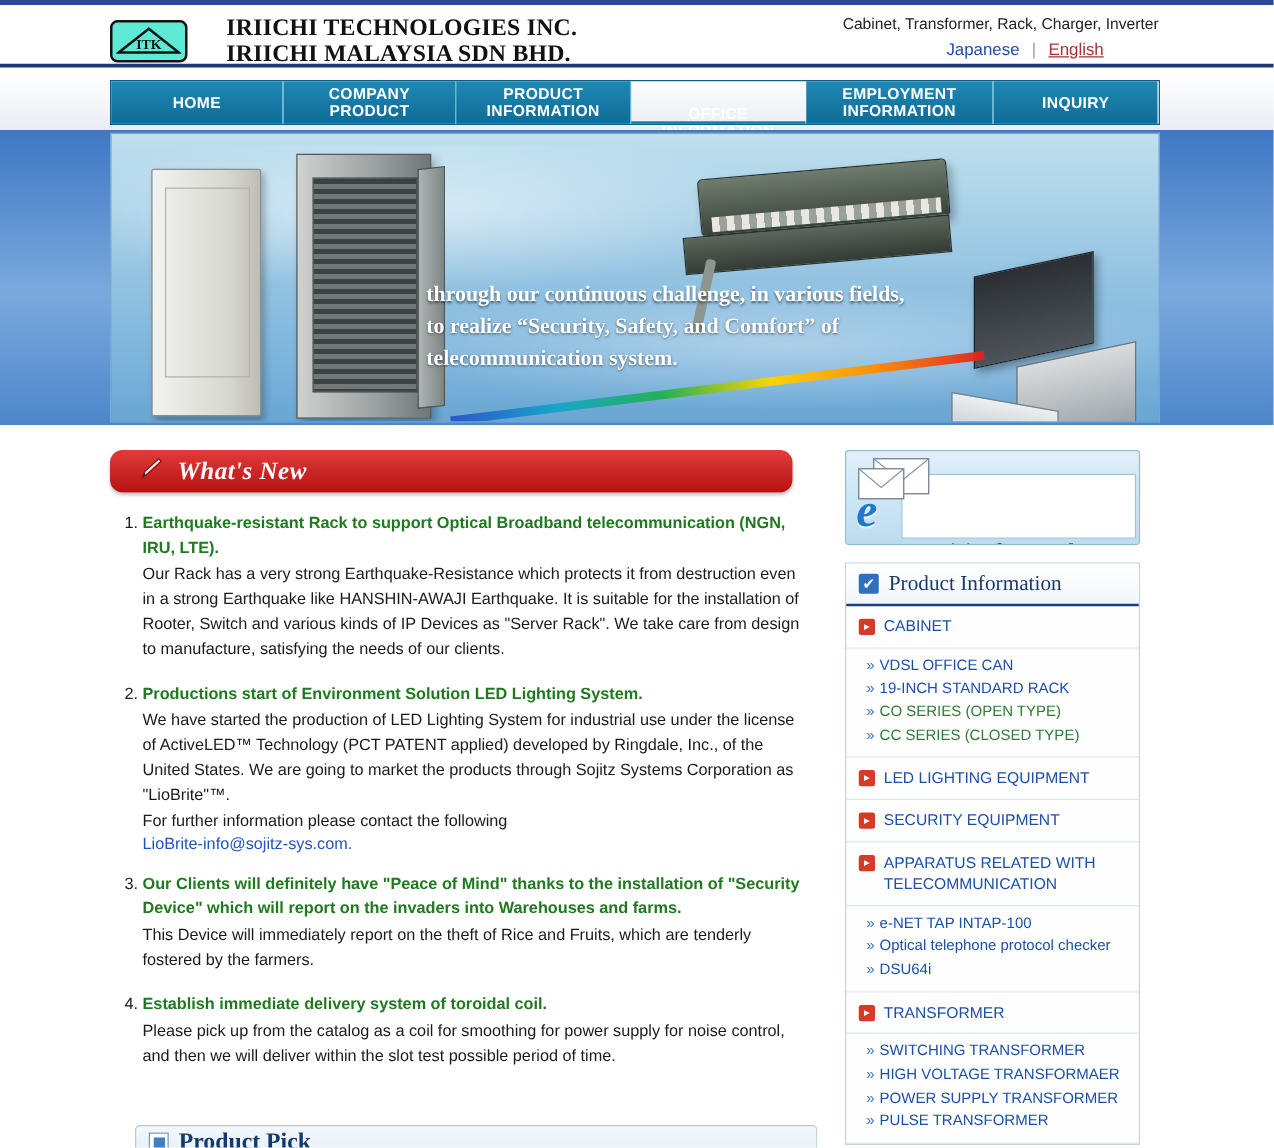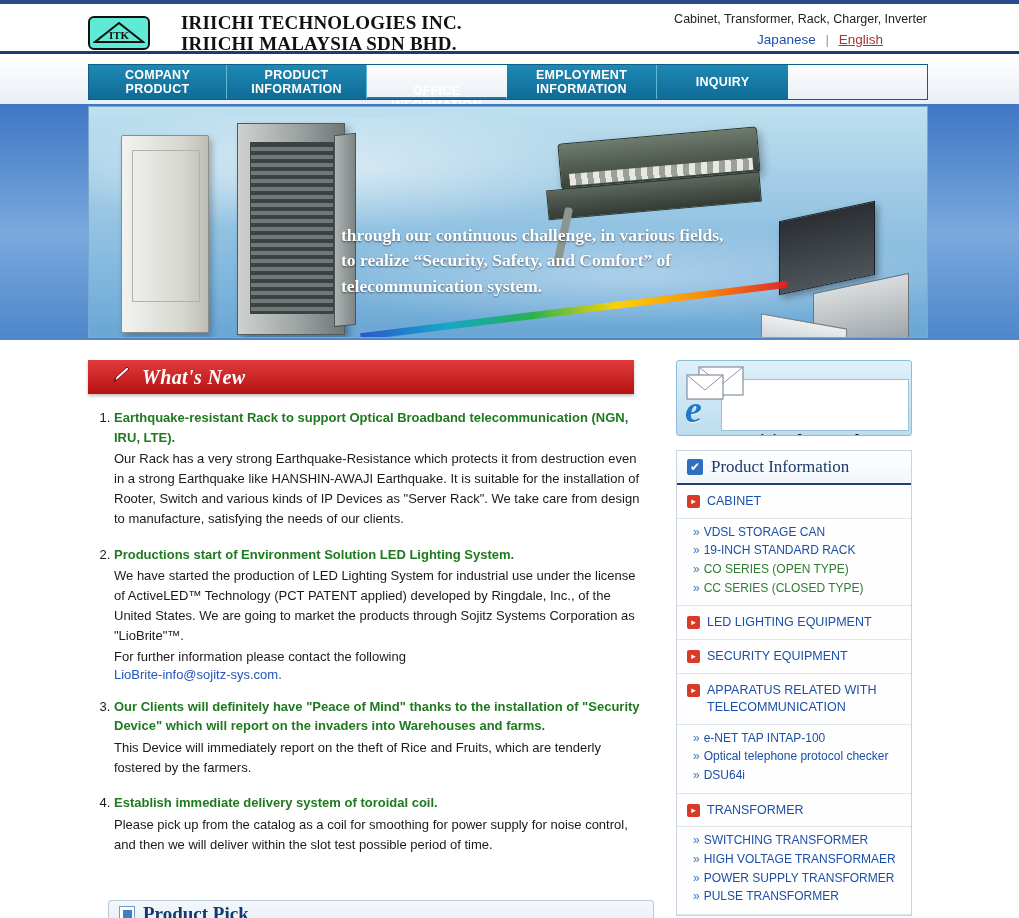--- a/index.html
+++ b/index.html
@@ -191,21 +191,21 @@
     position: absolute; left: 88px; top: 20px; width: 560px;
   }
   .col-right {
     position: absolute; left: 676px; top: 20px; width: 236px;
   }
 
   
   .whatsnew {
     position: relative; width: 546px; height: 34px;
     background: linear-gradient(#e23b3b, #b51212);
-    border-radius: 0;
+    border-radius: 10px;
     box-shadow: 0 2px 3px rgba(0,0,0,.25);
     display: flex; align-items: center;
   }
   .whatsnew .pencil { margin-left: 22px; margin-right: 10px; }
   .whatsnew .wn-label {
     color: #ffffff;
     font-family: "Liberation Serif", serif;
     font-style: italic; font-weight: bold; font-size: 20px;
     letter-spacing: .4px;
   }
@@ -338,20 +338,23 @@
     <div class="tagline">Cabinet, Transformer, Rack, Charger, Inverter</div>
     <div class="langs">
       <a href="#">Japanese</a>
       <span class="sep">|</span>
       <a href="#" class="active">English</a>
     </div>
   </div>
 
   <div class="navwrap">
     <div class="nav">
+      <div class="nav-item home">
+        <span class="l1">HOME</span>
+      </div>
       <div class="nav-item w2">
         <span class="l1">COMPANY</span>
         <span class="l2">PRODUCT</span>
       </div>
       <div class="nav-item w3">
         <span class="l1">PRODUCT</span>
         <span class="l2">INFORMATION</span>
       </div>
       <div class="nav-item w4">
         <span class="l1">OFFICE</span>
@@ -452,21 +455,21 @@
           <span class="panel-title">Product Information</span>
         </div>
 
         <div class="cat">
           <span class="sq">▸</span>
           <span class="cat-label">CABINET</span>
         </div>
         <ul class="subs">
           <li>
             <span class="chev">»</span>
-            <span>VDSL STORAGE CAN</span>
+            <span>VDSL OFFICE CAN</span>
           </li>
           <li>
             <span class="chev">»</span>
             <span>19-INCH STANDARD RACK</span>
           </li>
           <li>
             <span class="chev">»</span>
             <span class="sub-green">CO SERIES (OPEN TYPE)</span>
           </li>
           <li>

